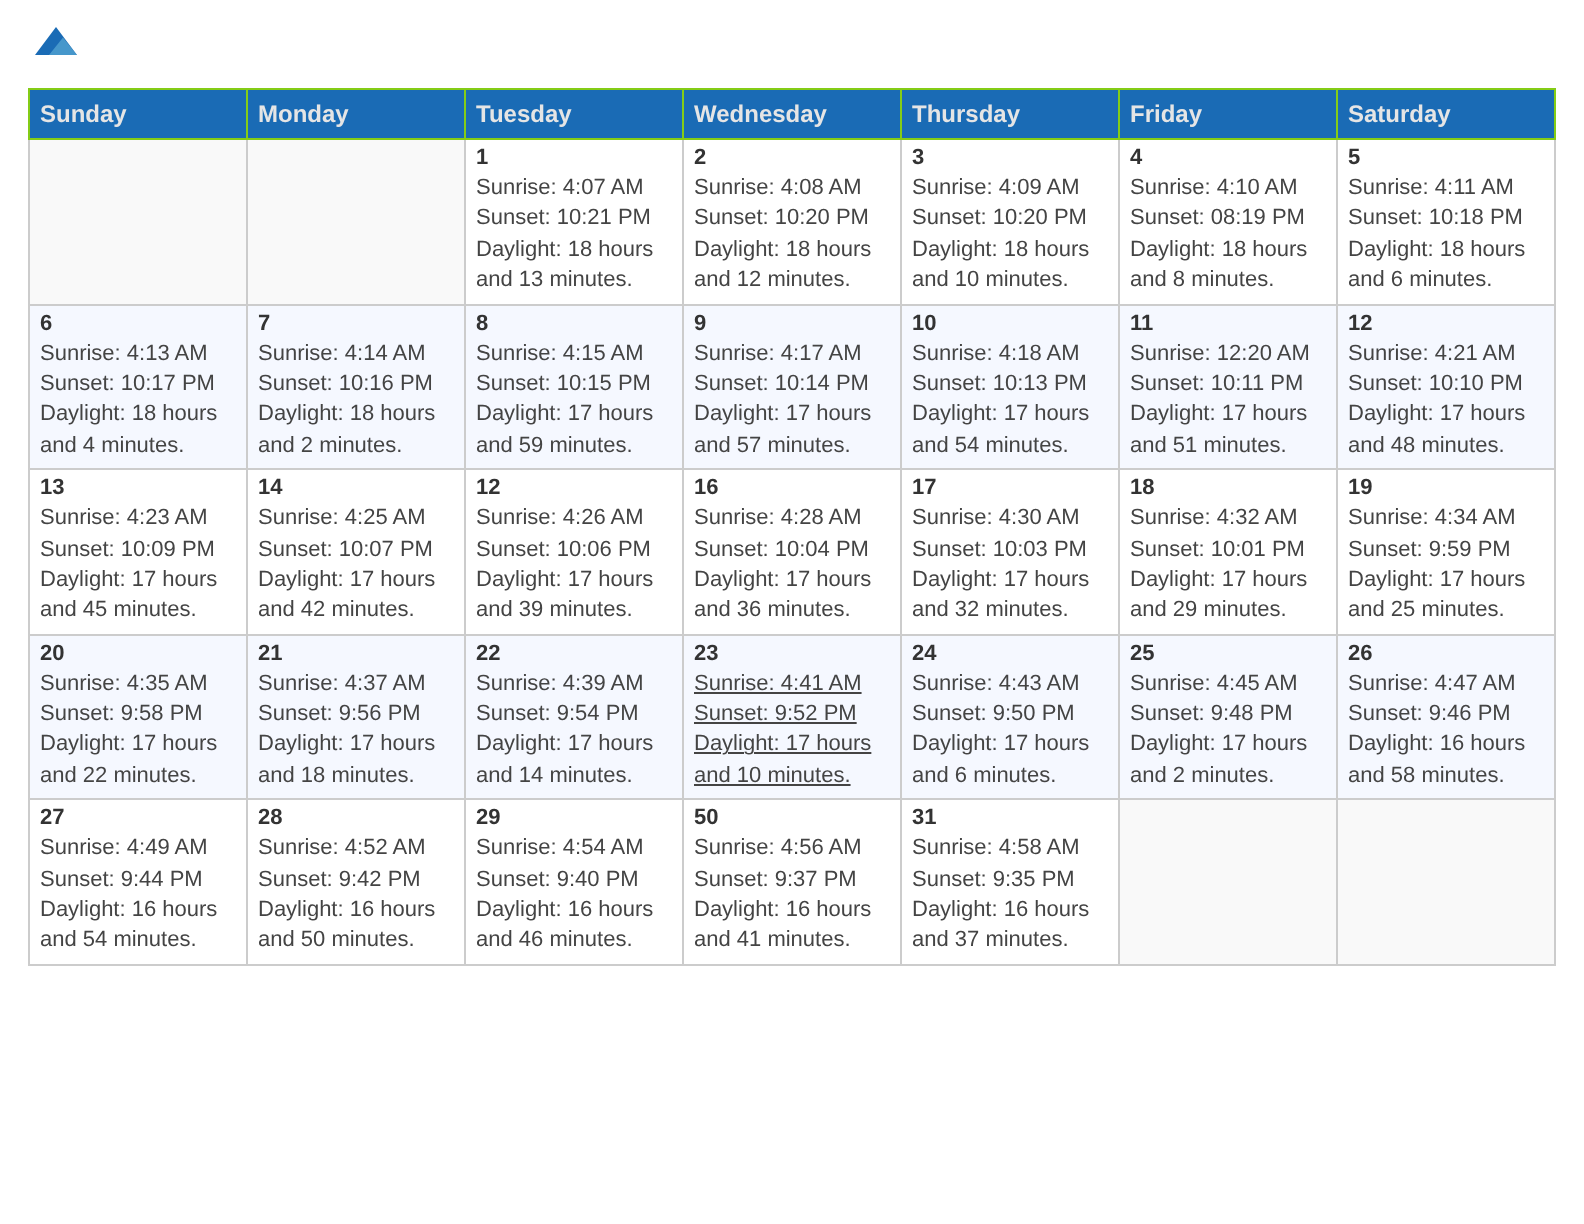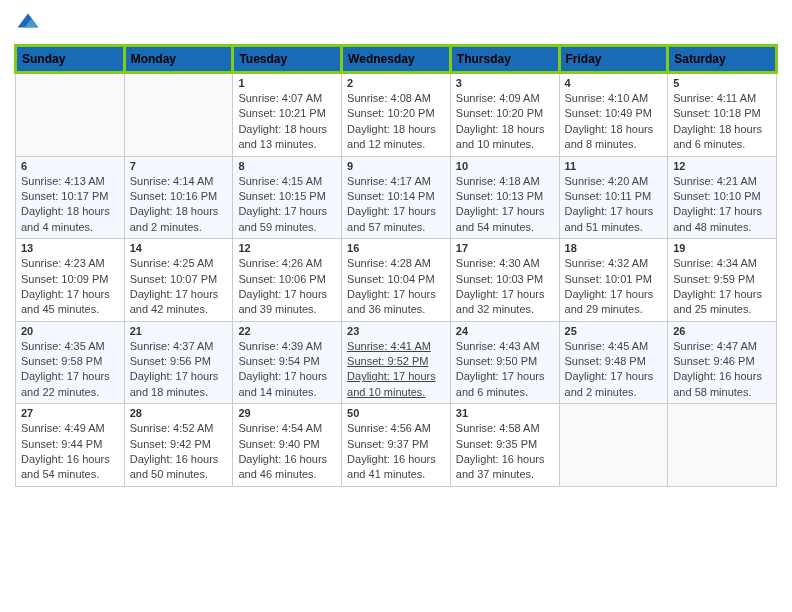--- a/index.html
+++ b/index.html
@@ -60,26 +60,26 @@
       color: #333;
       font-weight: normal;
     }
     .calendar {
       width: 100%;
       border-collapse: collapse;
       border: 1px solid #ccc;
     }
     .calendar th {
       background: #1a6bb5;
-      color: #000000;
+      color: #e5e5e5;
       text-align: left;
       padding: 5px 5px;
       font-size: 12px;
       font-weight: bold;
-      border: 3px solid #84cc16;
+      border: 1px solid #84cc16;
     }
     .calendar td {
       vertical-align: top;
       padding: 3px 5px;
       border: 1px solid #ccc;
       font-size: 9.5px;
       color: #333;
       width: calc(100% / 7);
       height: 82px;
       background: #fff;
@@ -160,21 +160,21 @@
           <td>
             <span class="day-num">3</span>
             <div class="day-info" style="white-space: pre-line;">Sunrise: 4:09 AM
 Sunset: 10:20 PM
 Daylight: 18 hours
 and 10 minutes.</div>
           </td>
           <td>
             <span class="day-num">4</span>
             <div class="day-info" style="white-space: pre-line;">Sunrise: 4:10 AM
-Sunset: 10:49 PM
+Sunset: 08:19 PM
 Daylight: 18 hours
 and 8 minutes.</div>
           </td>
           <td>
             <span class="day-num">5</span>
             <div class="day-info" style="white-space: pre-line;">Sunrise: 4:11 AM
 Sunset: 10:18 PM
 Daylight: 18 hours
 and 6 minutes.</div>
           </td>
@@ -210,21 +210,21 @@
           </td>
           <td>
             <span class="day-num">10</span>
             <div class="day-info" style="white-space: pre-line;">Sunrise: 4:18 AM
 Sunset: 10:13 PM
 Daylight: 17 hours
 and 54 minutes.</div>
           </td>
           <td>
             <span class="day-num">11</span>
-            <div class="day-info" style="white-space: pre-line;">Sunrise: 4:20 AM
+            <div class="day-info" style="white-space: pre-line;">Sunrise: 12:20 AM
 Sunset: 10:11 PM
 Daylight: 17 hours
 and 51 minutes.</div>
           </td>
           <td>
             <span class="day-num">12</span>
             <div class="day-info" style="white-space: pre-line;">Sunrise: 4:21 AM
 Sunset: 10:10 PM
 Daylight: 17 hours
 and 48 minutes.</div>

